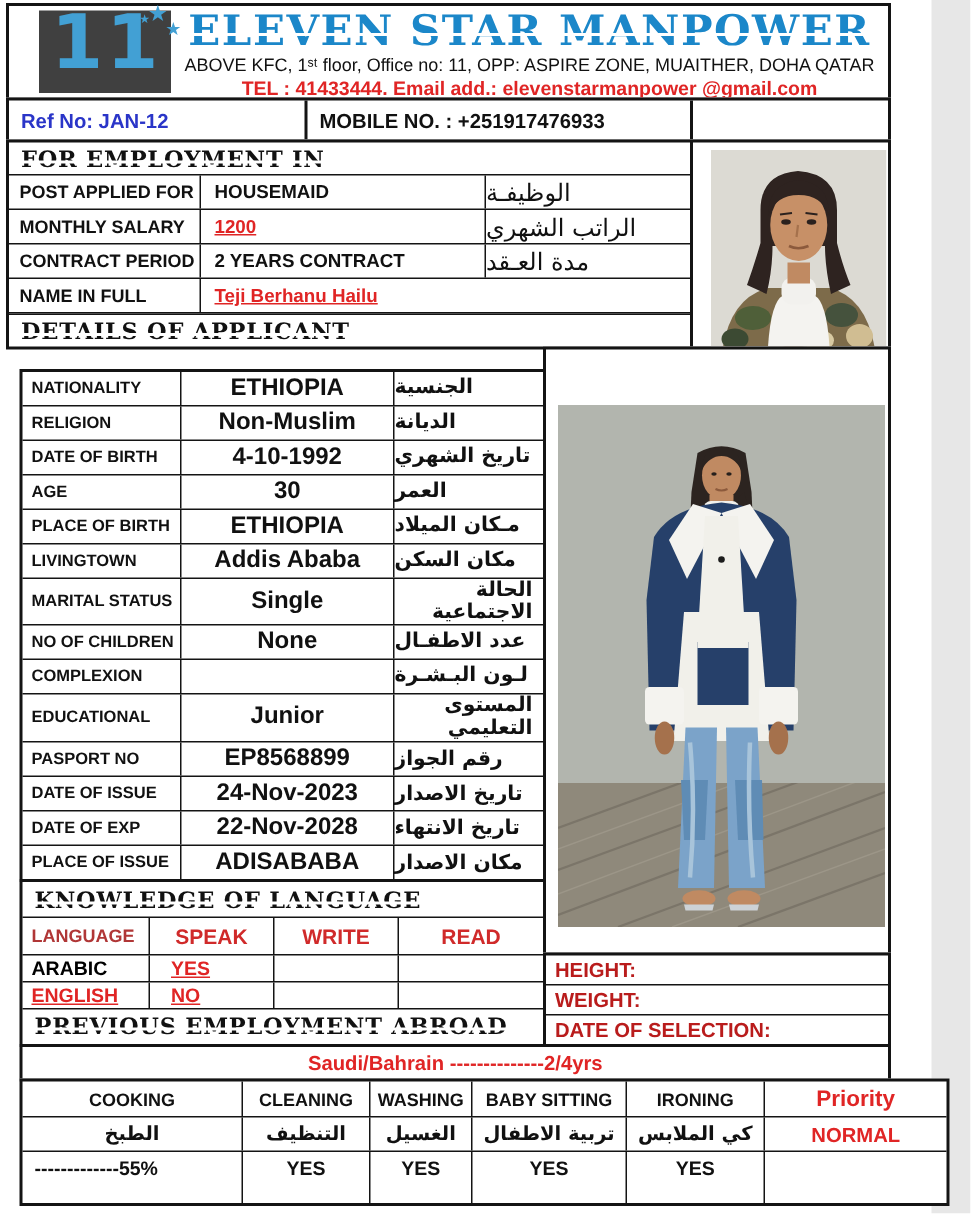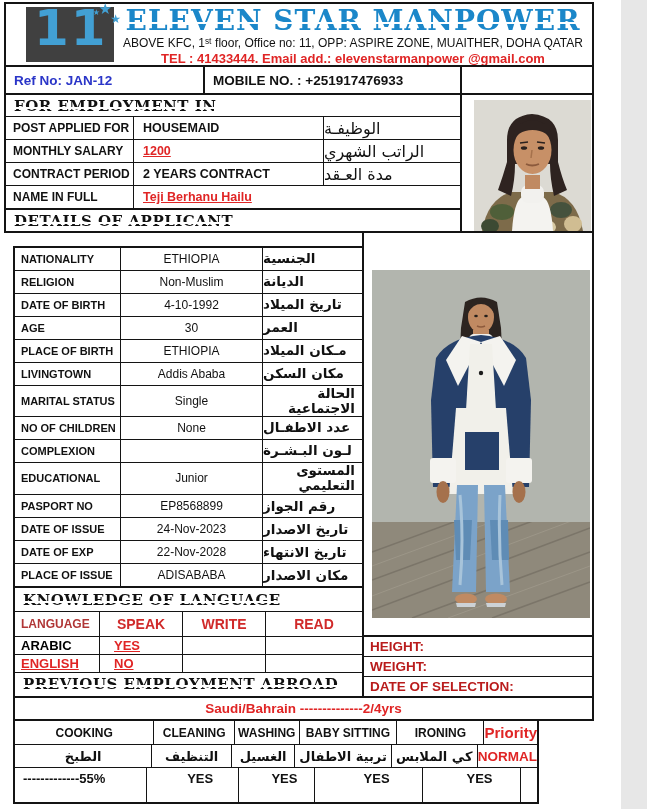--- a/index.html
+++ b/index.html
@@ -56,21 +56,21 @@
   .photo-cell { left:460px; top:93px; width:134px; height:140px; }
   .headshot { position:absolute; left:12px; top:5px; width:117px; height:131px; }
 
   
   .details-table { left:13px; top:246px; width:351px; height:342px; display:flex; flex-direction:column; }
   .d-row { flex:1; display:flex; border-bottom:1.5px solid #141414; }
   .d-row.tall { flex:1.45; }
   .d-label { width:106px; border-right:1.5px solid #141414; display:flex; align-items:center; padding-left:6px;
              font-weight:bold; font-size:11px; color:#111; }
   .d-value { width:142px; border-right:1.5px solid #141414; display:flex; align-items:center; justify-content:center;
-             font-weight:normal; font-size:12px; color:#111; text-align:center; }
+             font-weight:bold; font-size:16px; color:#111; text-align:center; }
   .d-arabic { flex:1; display:flex; align-items:center; justify-content:flex-end; padding-right:7px;
              font-size:13.5px; font-weight:bold; color:#111; direction:rtl; text-align:right;
              font-family:"DejaVu Sans", sans-serif; line-height:15px; }
 
   
   .body-right { left:362px; top:231px; width:232px; height:406px; }
   .fullbody { position:absolute; left:8px; top:37px; width:218px; height:348px; }
 
   
   .lang-table { left:13px; top:586px; width:351px; height:112px; display:flex; flex-direction:column; }
@@ -91,25 +91,25 @@
   
   .meas-box { left:362px; top:635px; width:232px; height:63px; display:flex; flex-direction:column; }
   .m-row { flex:1; border-bottom:1.5px solid #141414; display:flex; align-items:center; padding-left:6px;
            font-weight:bold; font-size:13.5px; color:#b91c1c; }
 
   
   .saudi-row { left:13px; top:696px; width:581px; height:25px; display:flex; align-items:center; justify-content:center;
            color:#e02525; font-weight:bold; font-size:13.5px; }
 
   
-  .skills-table { left:13px; top:719px; width:526px; height:85px; display:flex; flex-direction:column; }
+  .skills-table { left:13px; top:719px; width:620px; height:85px; display:flex; flex-direction:column; }
   .s-row { display:flex; border-bottom:1.5px solid #141414; }
   .s-row.h1 { flex:none; height:24px; }
   .s-row.h2 { flex:none; height:23px; }
-  .s-row.h3 { flex:1; border-bottom:none;gap:16px; }
+  .s-row.h3 { flex:1; border-bottom:none; }
   .s-cell { border-right:1.5px solid #141414; display:flex; align-items:center; justify-content:center;
             font-weight:bold; color:#111; }
   .s-c1 { width:147px; } .s-c2 { width:85px; } .s-c3 { width:68px; } .s-c4 { width:103px; } .s-c5 { width:92px; }
   .s-c6 { flex:1; border-right:none; }
   .s-en { font-size:12px; }
   .s-ar { font-size:13px; direction:rtl; font-family:"DejaVu Sans", sans-serif; }
   .s-val { font-size:13px; align-items:flex-start; padding-top:3px; }
   .s-val.left { justify-content:flex-start; padding-left:8px; }
   .priority-label { color:#e02525; font-size:15px; }
   .priority-value { color:#e02525; font-size:13.5px; }
@@ -201,21 +201,21 @@
       <div class="d-arabic">الجنسية</div>
     </div>
     <div class="d-row">
       <div class="d-label">RELIGION</div>
       <div class="d-value">Non-Muslim</div>
       <div class="d-arabic">الديانة</div>
     </div>
     <div class="d-row">
       <div class="d-label">DATE OF BIRTH</div>
       <div class="d-value">4-10-1992</div>
-      <div class="d-arabic">تاريخ الميلاد</div>
+      <div class="d-arabic">تاريخ الشهري</div>
     </div>
     <div class="d-row">
       <div class="d-label">AGE</div>
       <div class="d-value">30</div>
       <div class="d-arabic">العمر</div>
     </div>
     <div class="d-row">
       <div class="d-label">PLACE OF BIRTH</div>
       <div class="d-value">ETHIOPIA</div>
       <div class="d-arabic">مـكان الميلاد</div>

